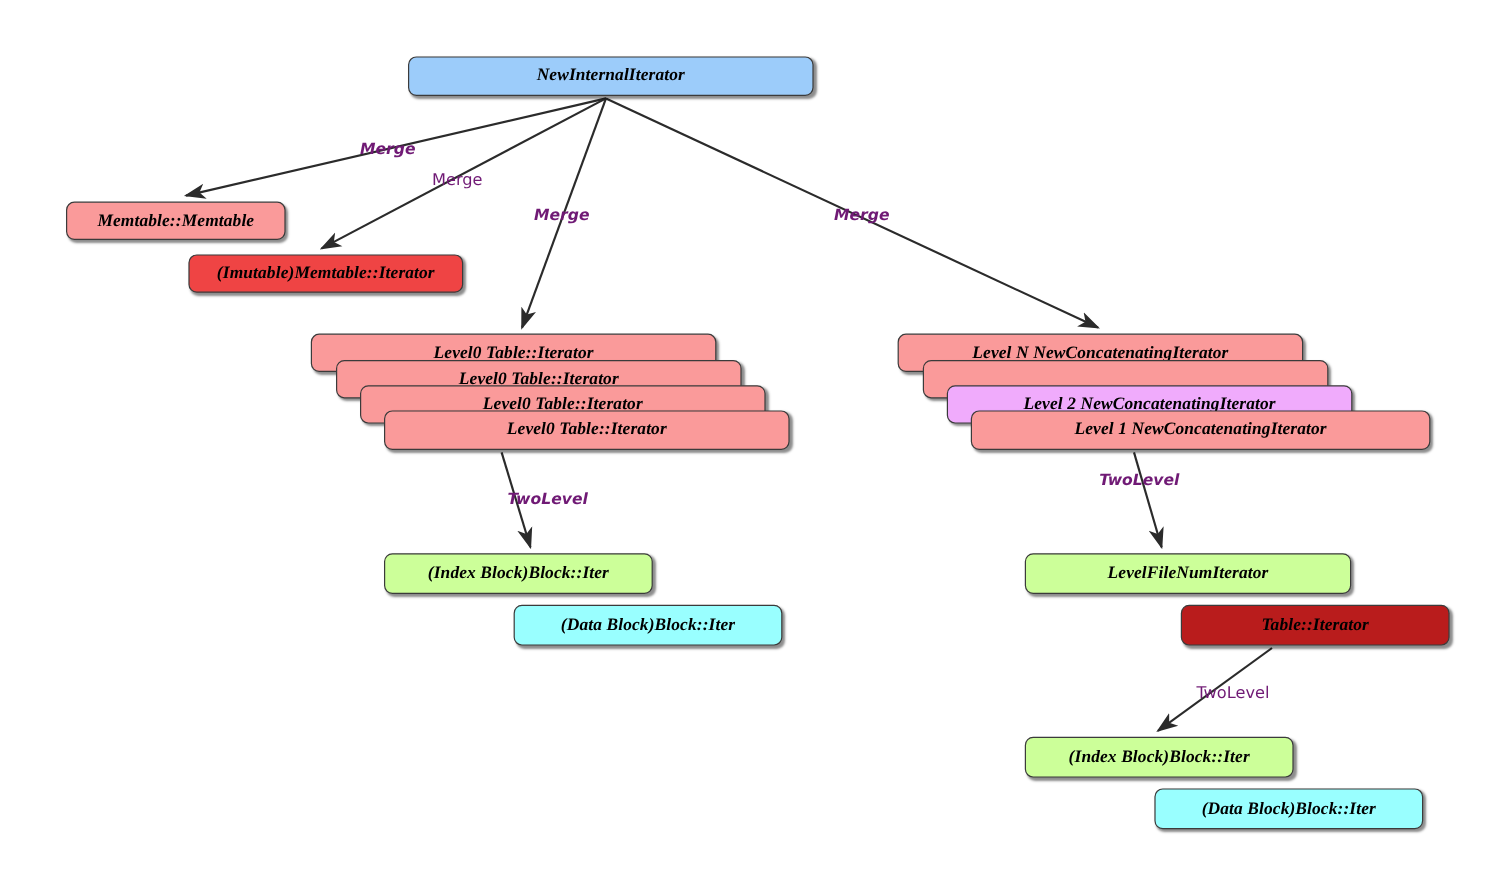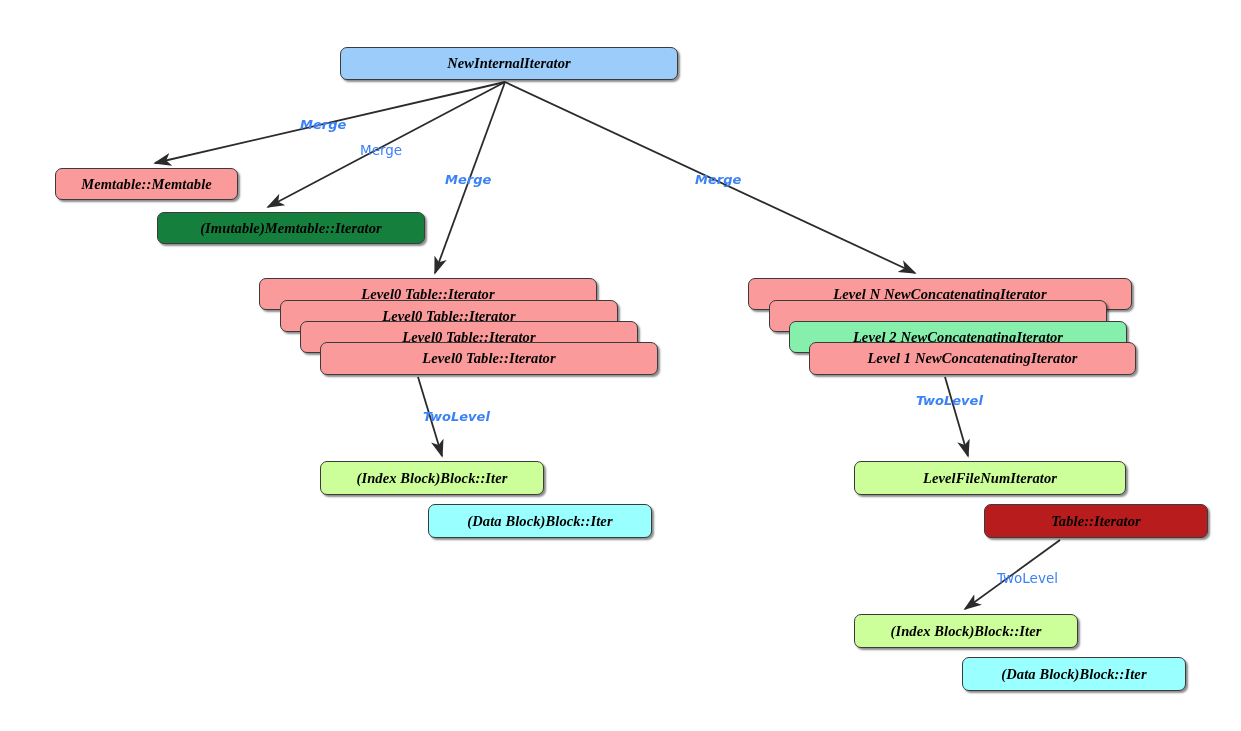--- a/index.html
+++ b/index.html
@@ -36,21 +36,21 @@
     font-style: italic;
     font-size: 14.5px;
     color: #000000;
     white-space: nowrap;
     overflow: hidden;
     letter-spacing: 0.1px;
   }
   .edge-label {
     position: absolute;
     white-space: nowrap;
-    color: #3b82f6;
+    color: #701a75;
     pointer-events: none;
   }
   .lbl-serif-bi {
     font-family: "DejaVu Sans", sans-serif;
     font-weight: bold;
     font-style: italic;
     font-size: 13px;
   }
   .lbl-sans {
     font-family: "DejaVu Sans", sans-serif;
@@ -84,45 +84,45 @@
       </g>
   </svg>
 
   <div id="nodes-layer">
       <div class="node" style="left: 340px; top: 47px; width: 338px; height: 33px; background: rgb(156, 204, 250); z-index: 10;">
         <span>NewInternalIterator</span>
       </div>
       <div class="node" style="left: 55px; top: 168px; width: 183px; height: 32px; background: rgb(250, 154, 154); z-index: 11;">
         <span>Memtable::Memtable</span>
       </div>
-      <div class="node" style="left: 157px; top: 212px; width: 268px; height: 32px; background: #15803d; z-index: 12;">
+      <div class="node" style="left: 157px; top: 212px; width: 229px; height: 32px; background: #ef4444; z-index: 12;">
         <span>(Imutable)Memtable::Iterator</span>
       </div>
       <div class="node" style="left: 259px; top: 278px; width: 338px; height: 32px; background: rgb(250, 154, 154); z-index: 13;">
         <span>Level0 Table::Iterator</span>
       </div>
       <div class="node" style="left: 280px; top: 300px; width: 338px; height: 32px; background: rgb(250, 154, 154); z-index: 14;">
         <span>Level0 Table::Iterator</span>
       </div>
       <div class="node" style="left: 300px; top: 321px; width: 338px; height: 32px; background: rgb(250, 154, 154); z-index: 15;">
         <span>Level0 Table::Iterator</span>
       </div>
       <div class="node" style="left: 320px; top: 342px; width: 338px; height: 33px; background: rgb(250, 154, 154); z-index: 16;">
         <span>Level0 Table::Iterator</span>
       </div>
-      <div class="node" style="left: 748px; top: 278px; width: 384px; height: 32px; background: rgb(250, 154, 154); z-index: 17;">
+      <div class="node" style="left: 748px; top: 278px; width: 338px; height: 32px; background: rgb(250, 154, 154); z-index: 17;">
         <span>Level N NewConcatenatingIterator</span>
       </div>
       <div class="node" style="left: 769px; top: 300px; width: 338px; height: 32px; background: rgb(250, 154, 154); z-index: 18;">
         <span></span>
       </div>
-      <div class="node" style="left: 789px; top: 321px; width: 338px; height: 32px; background: #86efac; z-index: 19;">
+      <div class="node" style="left: 789px; top: 321px; width: 338px; height: 32px; background: #f0abfc; z-index: 19;">
         <span>Level 2 NewConcatenatingIterator</span>
       </div>
-      <div class="node" style="left: 809px; top: 342px; width: 327px; height: 33px; background: rgb(250, 154, 154); z-index: 20;">
+      <div class="node" style="left: 809px; top: 342px; width: 383px; height: 33px; background: rgb(250, 154, 154); z-index: 20;">
         <span>Level 1 NewConcatenatingIterator</span>
       </div>
       <div class="node" style="left: 320px; top: 461px; width: 224px; height: 34px; background: rgb(204, 255, 153); z-index: 21;">
         <span>(Index Block)Block::Iter</span>
       </div>
       <div class="node" style="left: 428px; top: 504px; width: 224px; height: 34px; background: rgb(153, 255, 255); z-index: 22;">
         <span>(Data Block)Block::Iter</span>
       </div>
       <div class="node" style="left: 854px; top: 461px; width: 272px; height: 34px; background: rgb(204, 255, 153); z-index: 23;">
         <span>LevelFileNumIterator</span>

